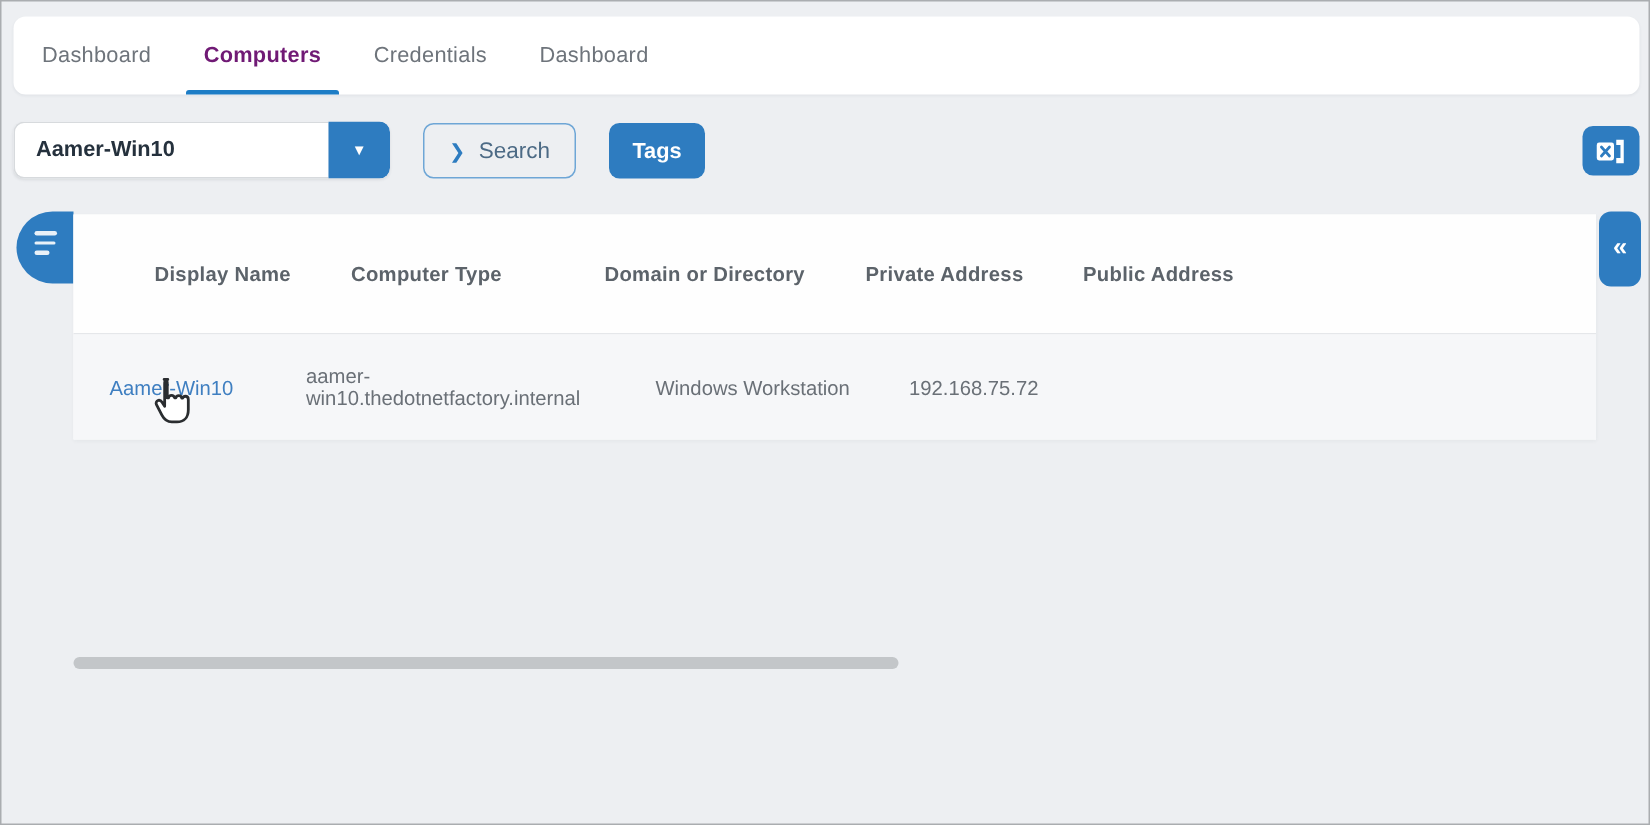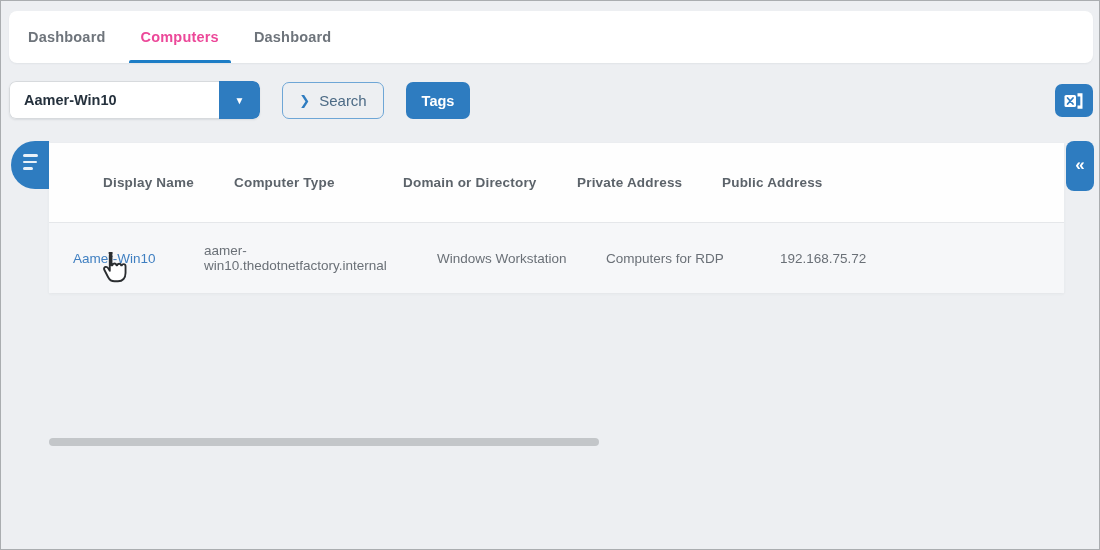--- a/index.html
+++ b/index.html
@@ -13,24 +13,24 @@
 
   
   .tabbar {
     position: absolute; left: 8px; top: 10px; width: 1084px; height: 52px;
     background: #ffffff; border-radius: 8px;
     box-shadow: 0 1px 2px rgba(40,50,60,.06);
     display: flex; align-items: stretch; padding-left: 7px;
   }
   .tab {
     display: flex; align-items: center; padding: 0 12px; margin-right: 11px;
-    font-size: 14.5px; color: #6e747b; font-weight: 700; letter-spacing: .2px;
+    font-size: 14.5px; color: #6e747b; font-weight: 400; letter-spacing: .2px;
     position: relative; cursor: pointer; white-space: nowrap;
   }
-  .tab.active { color: #ec4899; font-weight: 700; }
+  .tab.active { color: #701a75; font-weight: 700; }
   .tab.active::after {
     content: ""; position: absolute; left: 0; right: 0; bottom: 0;
     height: 3px; background: #1d7dc6; border-radius: 2px 2px 0 0;
   }
 
   
   .combo {
     position: absolute; left: 8px; top: 80px; width: 251px; height: 38px;
     display: flex; border-radius: 7px; overflow: hidden;
     box-shadow: 0 1px 2px rgba(40,50,60,.10);
@@ -111,20 +111,21 @@
   .cursor { position: absolute; left: 97px; top: 250px; pointer-events: none; }
 </style>
 </head>
 <body>
 
 <div class="page">
 
   <nav class="tabbar">
     <div class="tab">Dashboard</div>
     <div class="tab active">Computers</div>
+    <div class="tab">Credentials</div>
     <div class="tab">Dashboard</div>
   </nav>
 
   <div class="combo">
     <input type="text" value="Aamer-Win10" style="">
     <button class="dd-btn">
       <span>▼</span>
     </button>
   </div>
 
@@ -166,21 +167,20 @@
       <div class="th c5">Public Address</div>
     </div>
     <div class="trow">
       <div class="td c0">
         <a class="link">Aamer-Win10</a>
       </div>
       <div class="td c1">
         <div class="dns">aamer-win10.thedotnetfactory.internal</div>
       </div>
       <div class="td c2">Windows Workstation</div>
-      <div class="td c3">Computers for RDP</div>
       <div class="td c4">192.168.75.72</div>
       <div class="td c5"></div>
     </div>
   </div>
 
   <div class="hscroll"></div>
 
   <div class="cursor">
     <svg width="30" height="36" viewBox="0 0 24 29">
       <path d="M9.1 1.6c1 0 1.7.8 1.7 1.8v8.1h.7c.1-.8.8-1.4 1.6-1.4.8 0 1.5.6 1.7 1.4h.6c.2-.7.8-1.2 1.6-1.2.7 0 1.4.5 1.6 1.3h.5c.2-.6.8-1 1.4-1 1 0 1.6.7 1.6 1.7v5.5c0 4-2.3 6.6-6.1 6.6h-2.8c-2.6 0-4-1.2-5.2-3.5l-3-5.8c-.5-1 0-2 1-2.3.8-.2 1.5.2 2 1l1.4 2.2V3.4c0-1 .7-1.8 1.7-1.8z" fill="#ffffff" stroke="#2a2d30" stroke-width="1.5" stroke-linejoin="round"></path>

